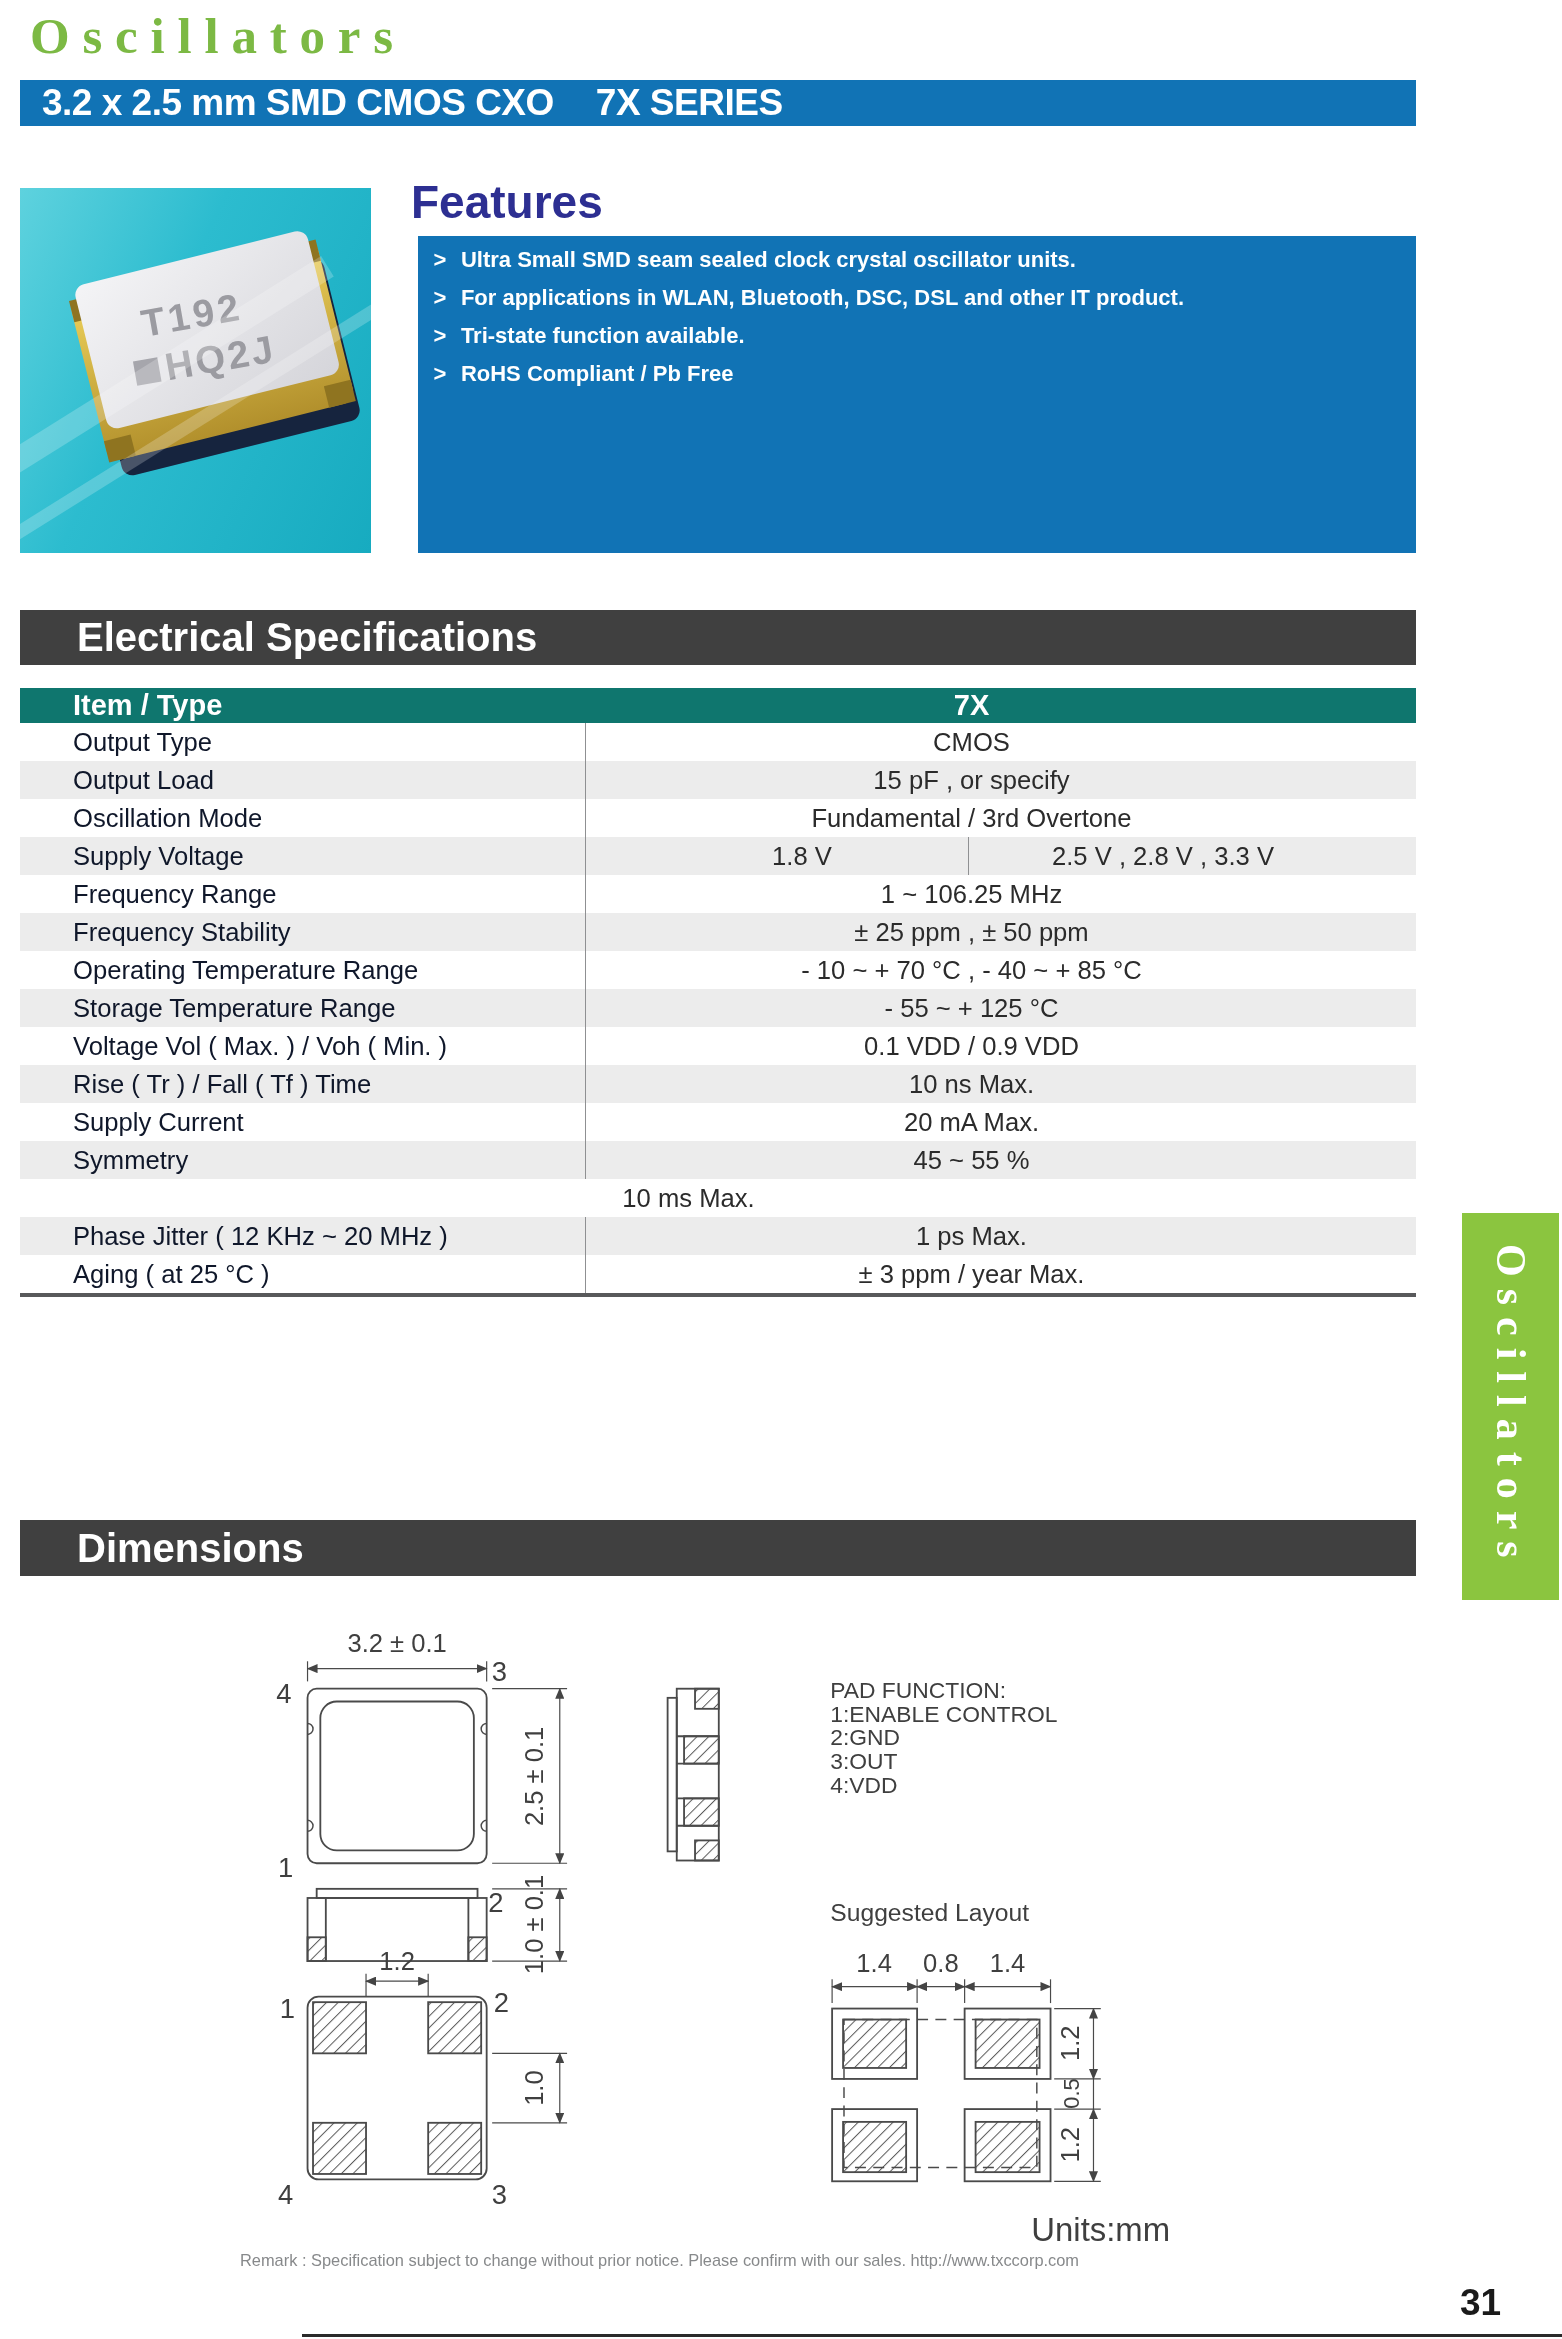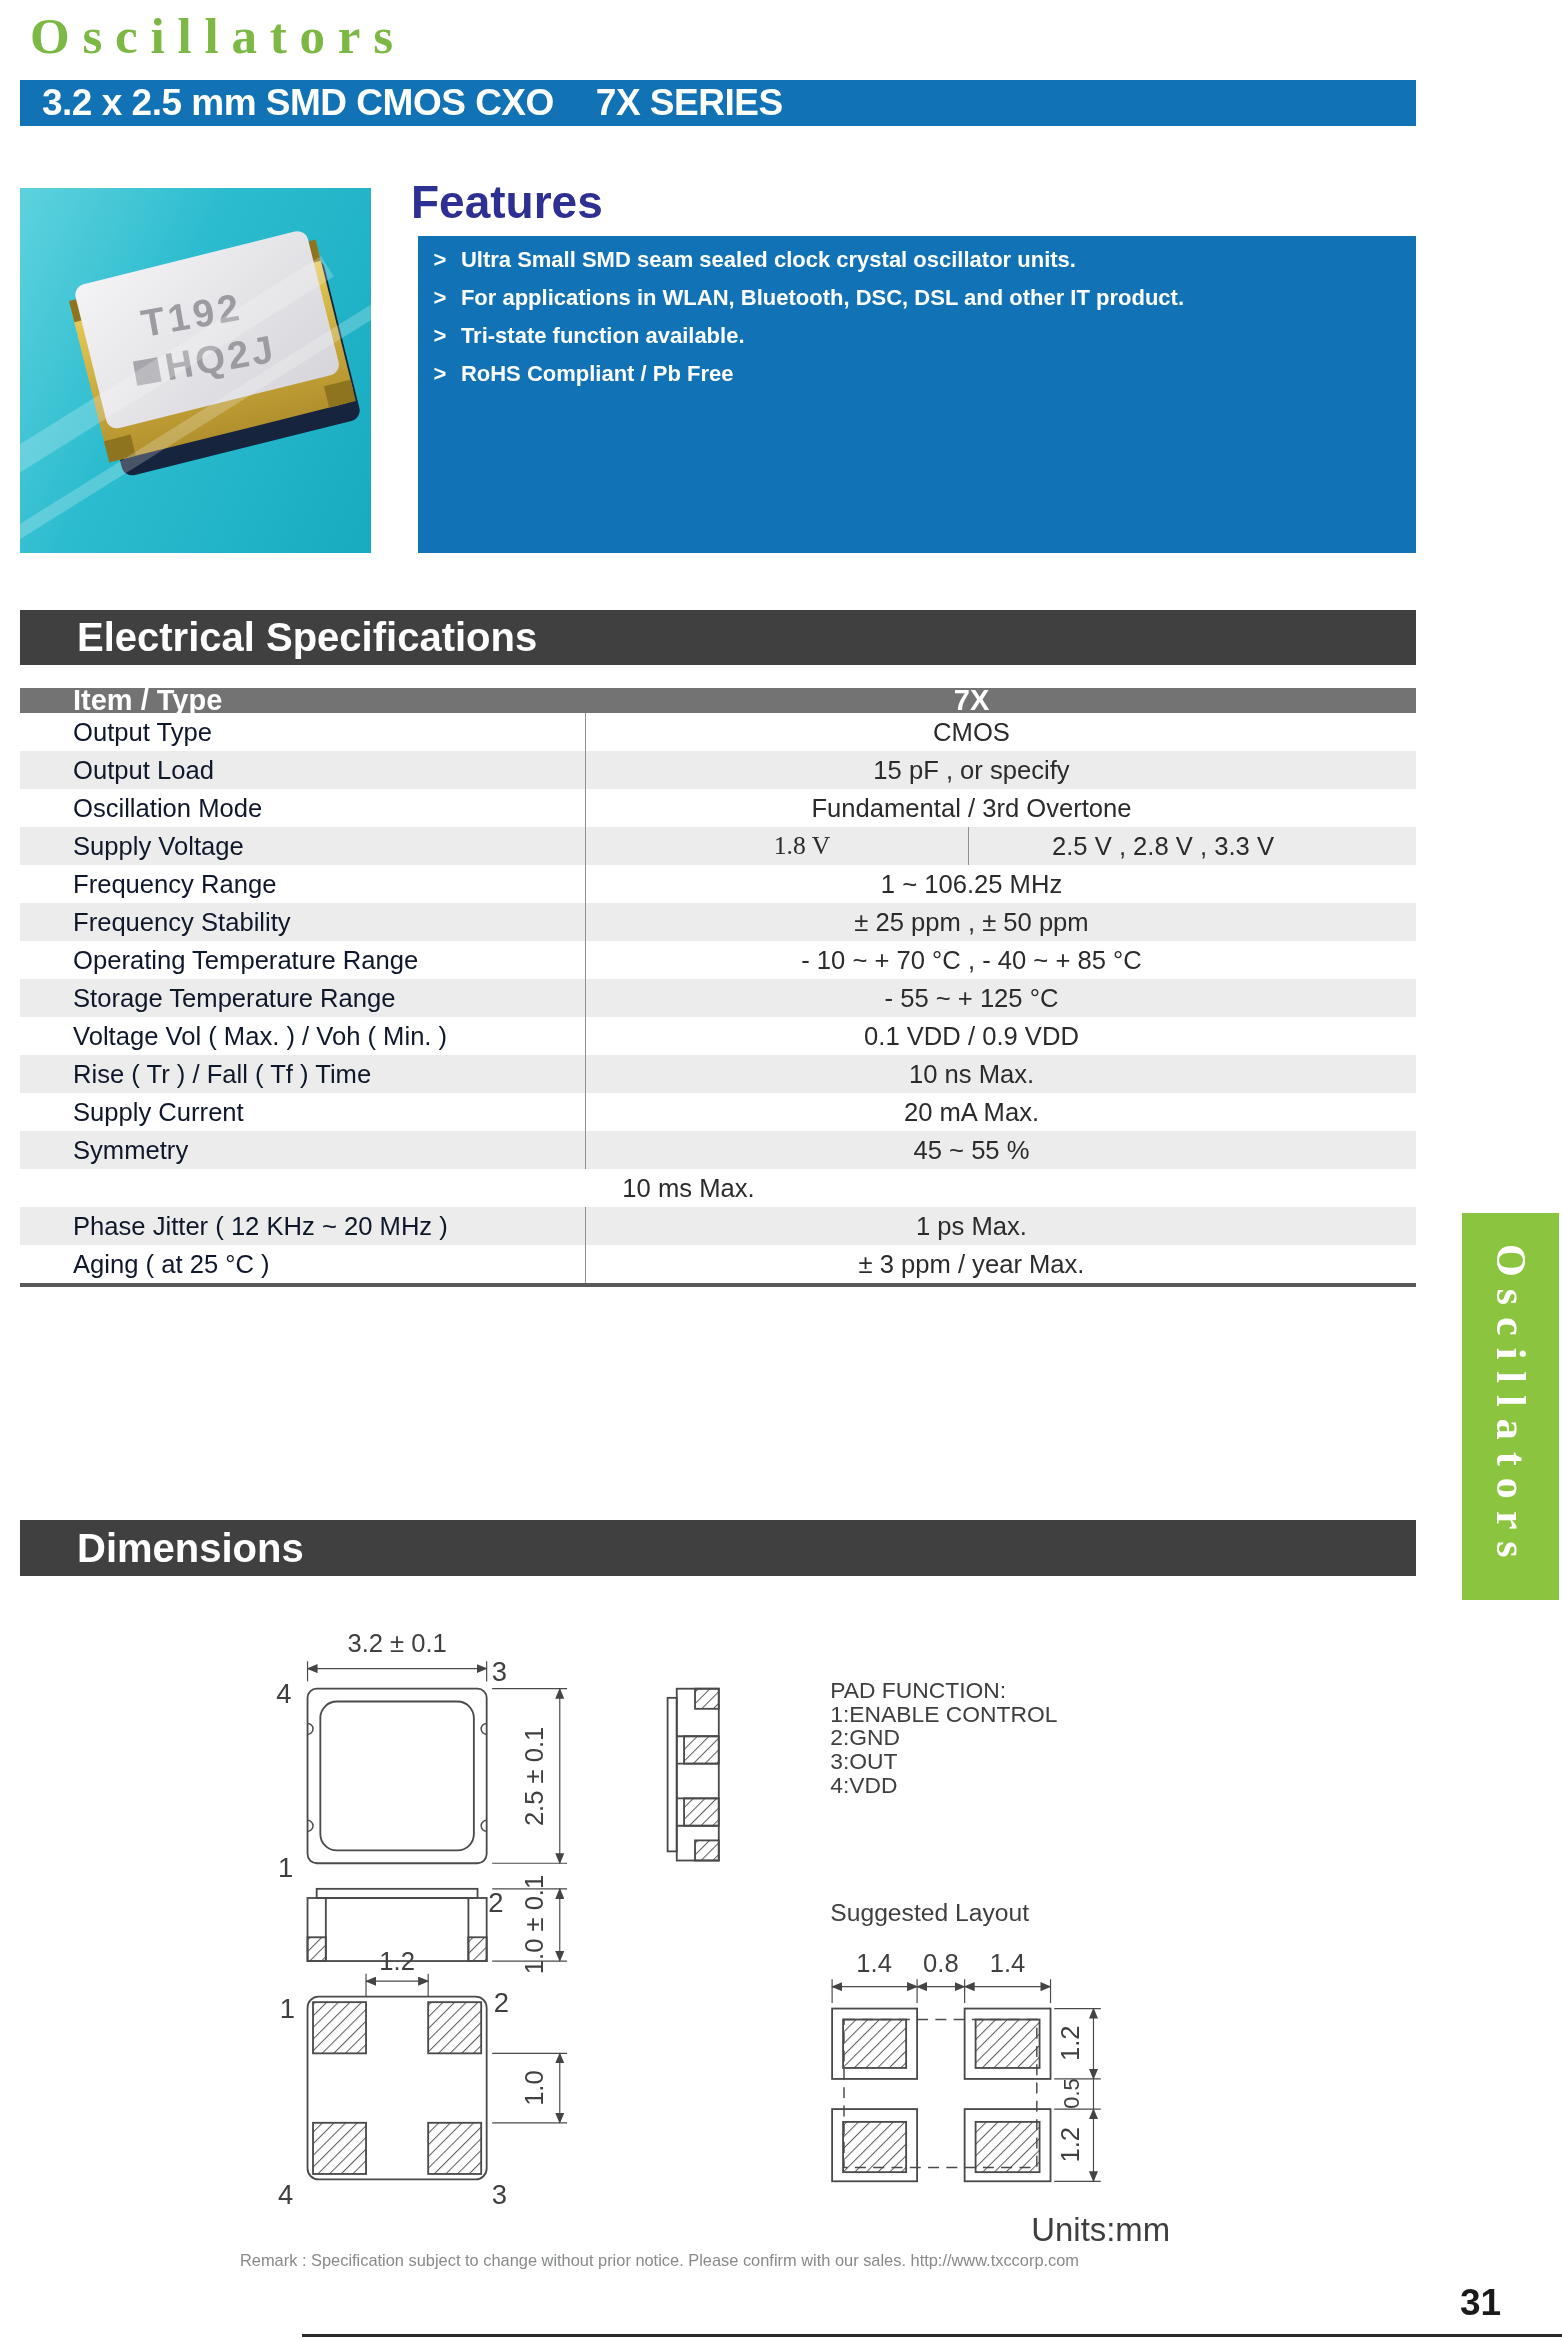--- a/index.html
+++ b/index.html
@@ -29,31 +29,31 @@
   .feature-line .chev{width:27.4px;font-size:22px;font-weight:bold;}
 
   
   .section-bar{position:absolute;left:20px;width:1396px;background:#404040;color:#fff;
     font-weight:bold;display:flex;align-items:center;box-sizing:border-box;padding-left:57px;}
   .bar-electrical{top:610px;height:55px;font-size:40px;}
   .bar-dimensions{top:1520px;height:56px;font-size:40px;}
 
   
   .spec-table{position:absolute;left:20px;top:688px;width:1396px;}
-  .t-head{display:flex;height:25px;background:#737373;color:#fff;font-weight:bold;font-size:29px;align-items:center;}
+  .t-head{display:flex;height:35px;background:#0f766e;color:#fff;font-weight:bold;font-size:29px;align-items:center;}
   .t-head .h-item{width:566px;padding-left:53px;box-sizing:border-box;}
   .t-head .h-type{flex:1;text-align:center;padding-right:59px;}
   .t-row{display:flex;height:38px;align-items:stretch;font-size:25.6px;}
   .t-row:nth-child(even){background:#ececec;}
   .t-item{width:566px;box-sizing:border-box;padding-left:53px;display:flex;align-items:center;
     border-right:1.8px solid #8f9092;color:#0f172a;}
   .t-val{flex:1;display:flex;align-items:center;justify-content:center;padding-right:59px;color:#2b2b2b;}
   .t-val.split{padding-right:0;}
   .t-val .v-left{width:383px;box-sizing:border-box;display:flex;align-items:center;justify-content:center;
-    padding-left:50px;border-right:1.8px solid #8f9092;height:100%;font-family:Liberation Serif, serif;}
+    padding-left:50px;border-right:1.8px solid #8f9092;height:100%;}
   .t-val .v-right{flex:1;display:flex;align-items:center;justify-content:center;padding-right:59px;height:100%;}
   .t-bottom{height:3.7px;background:#58595b;}
 
   
   .side-tab{position:absolute;left:1462px;top:1213px;width:97px;height:387px;background:#8bc53f;
     display:flex;align-items:center;justify-content:center;}
   .side-tab span{writing-mode:vertical-rl;font-family:"Liberation Serif", serif;font-weight:bold;
     font-size:42px;letter-spacing:12px;color:#ffffff;}
 
   

